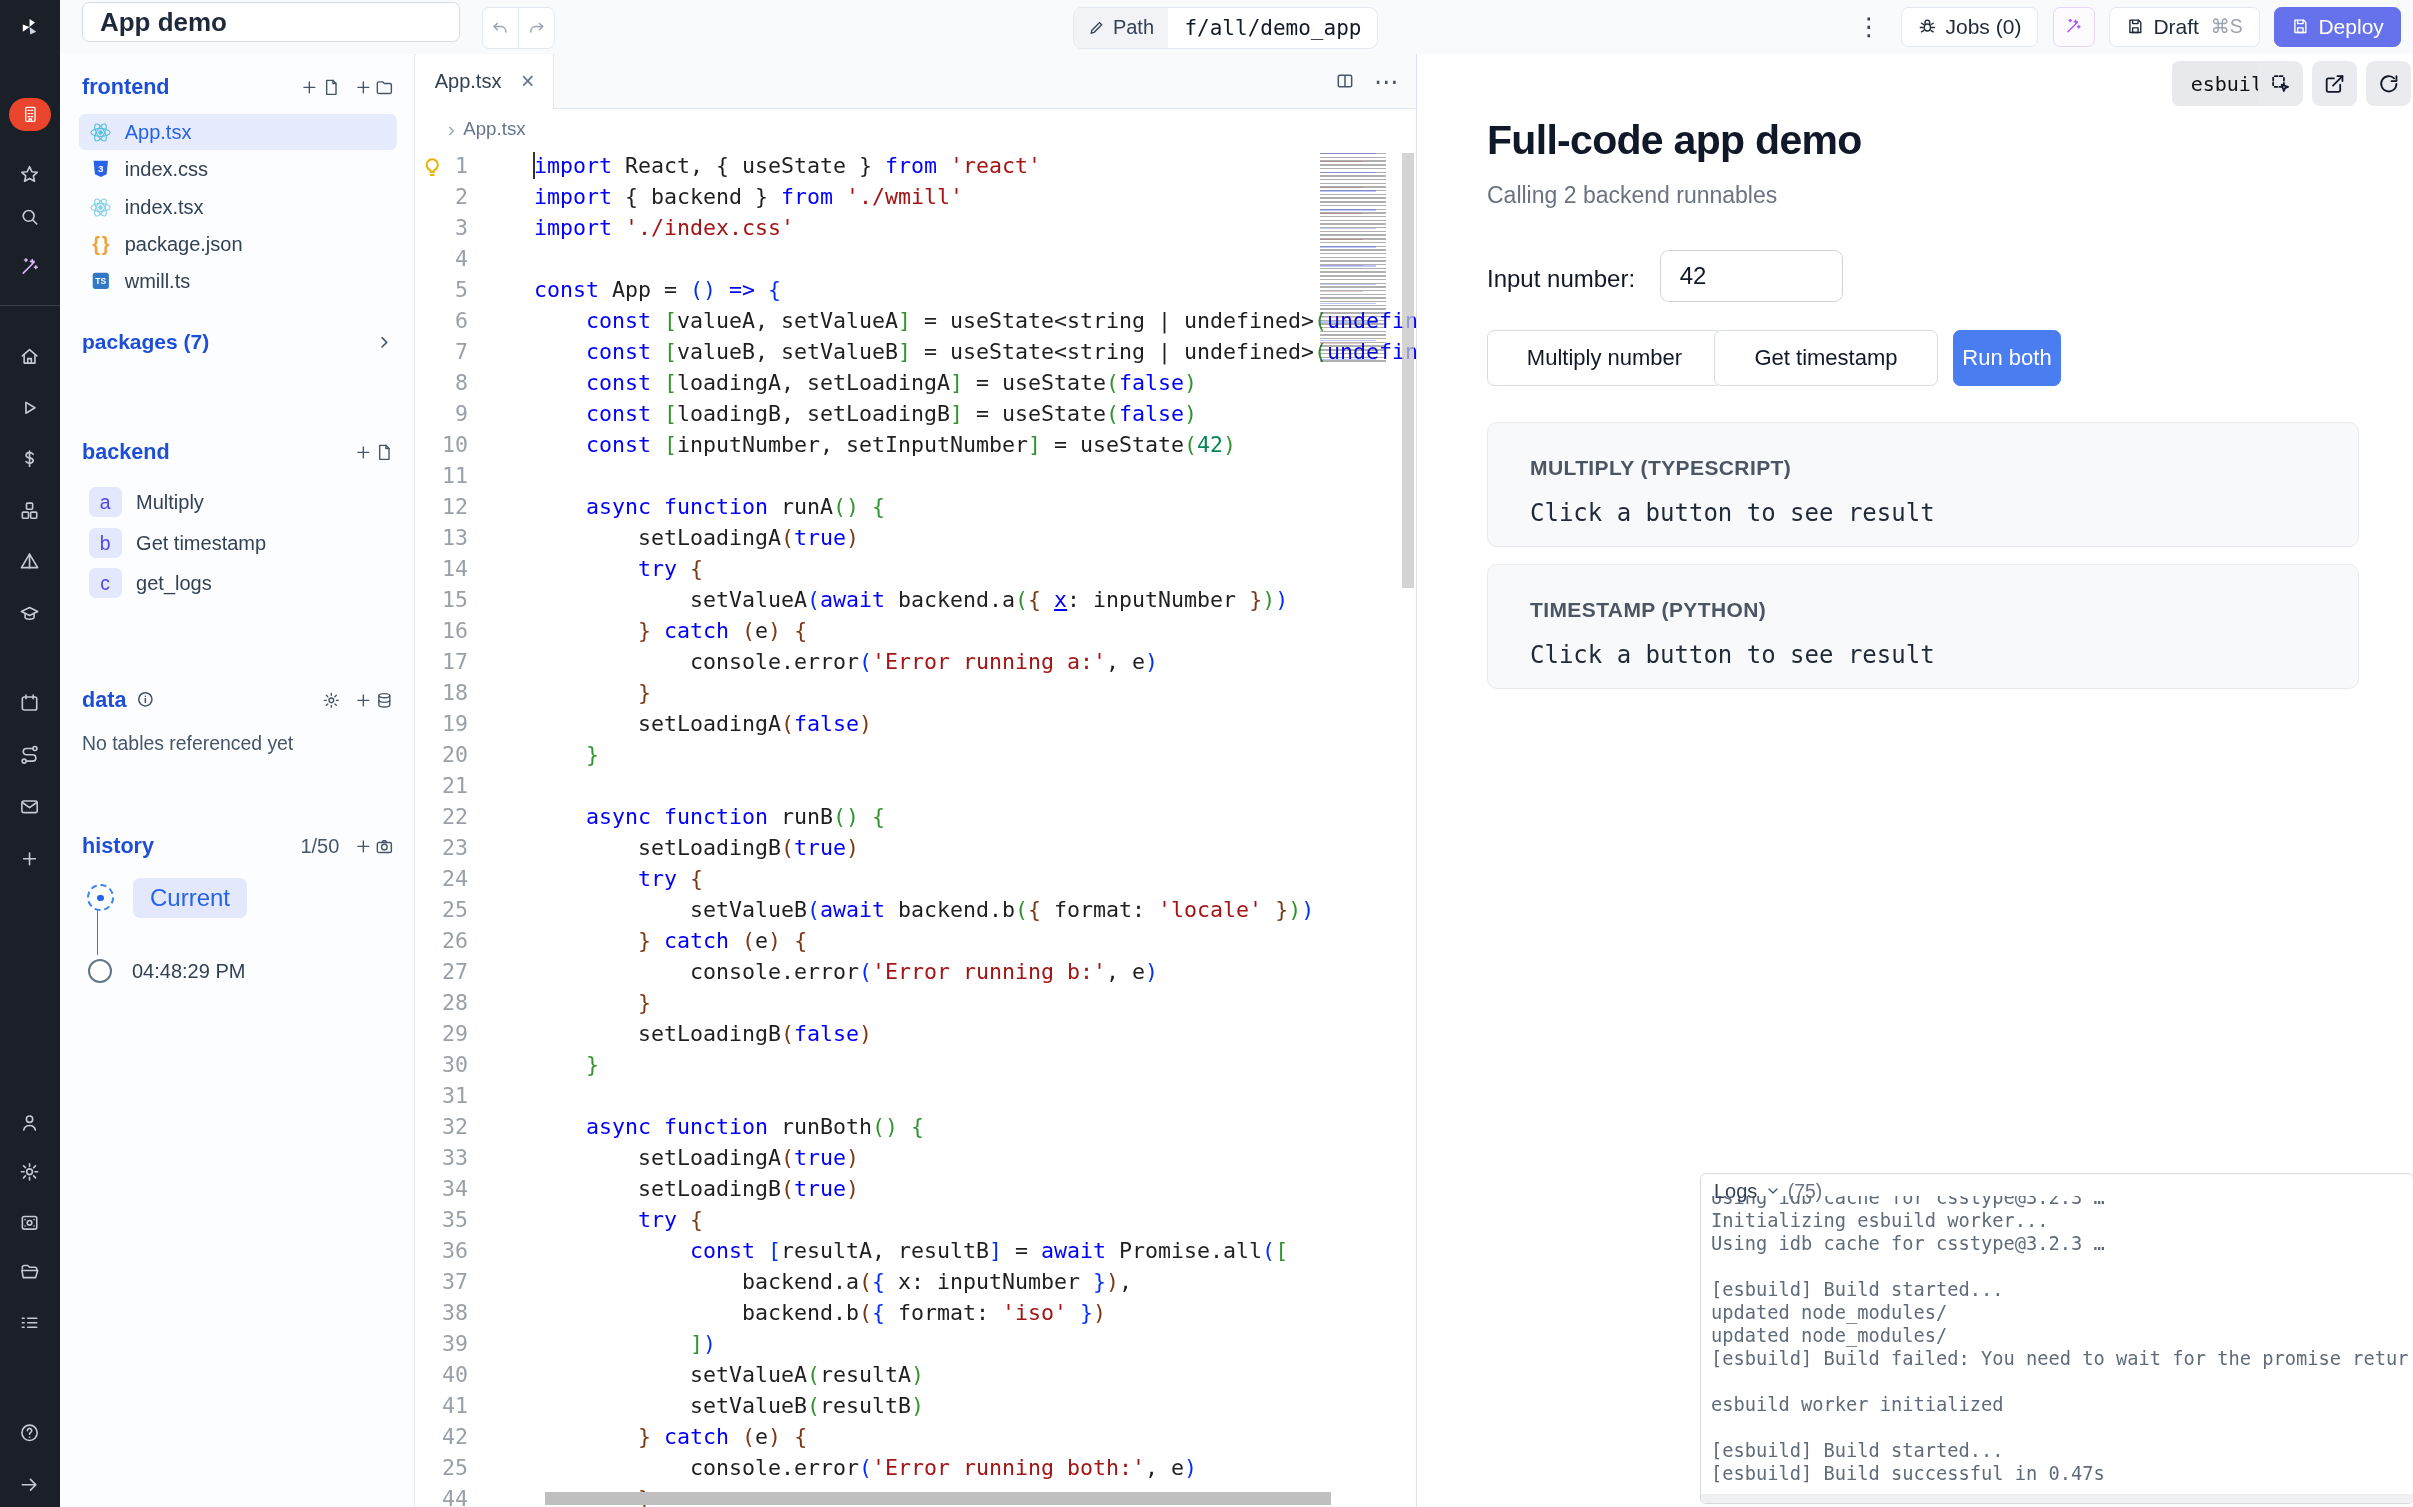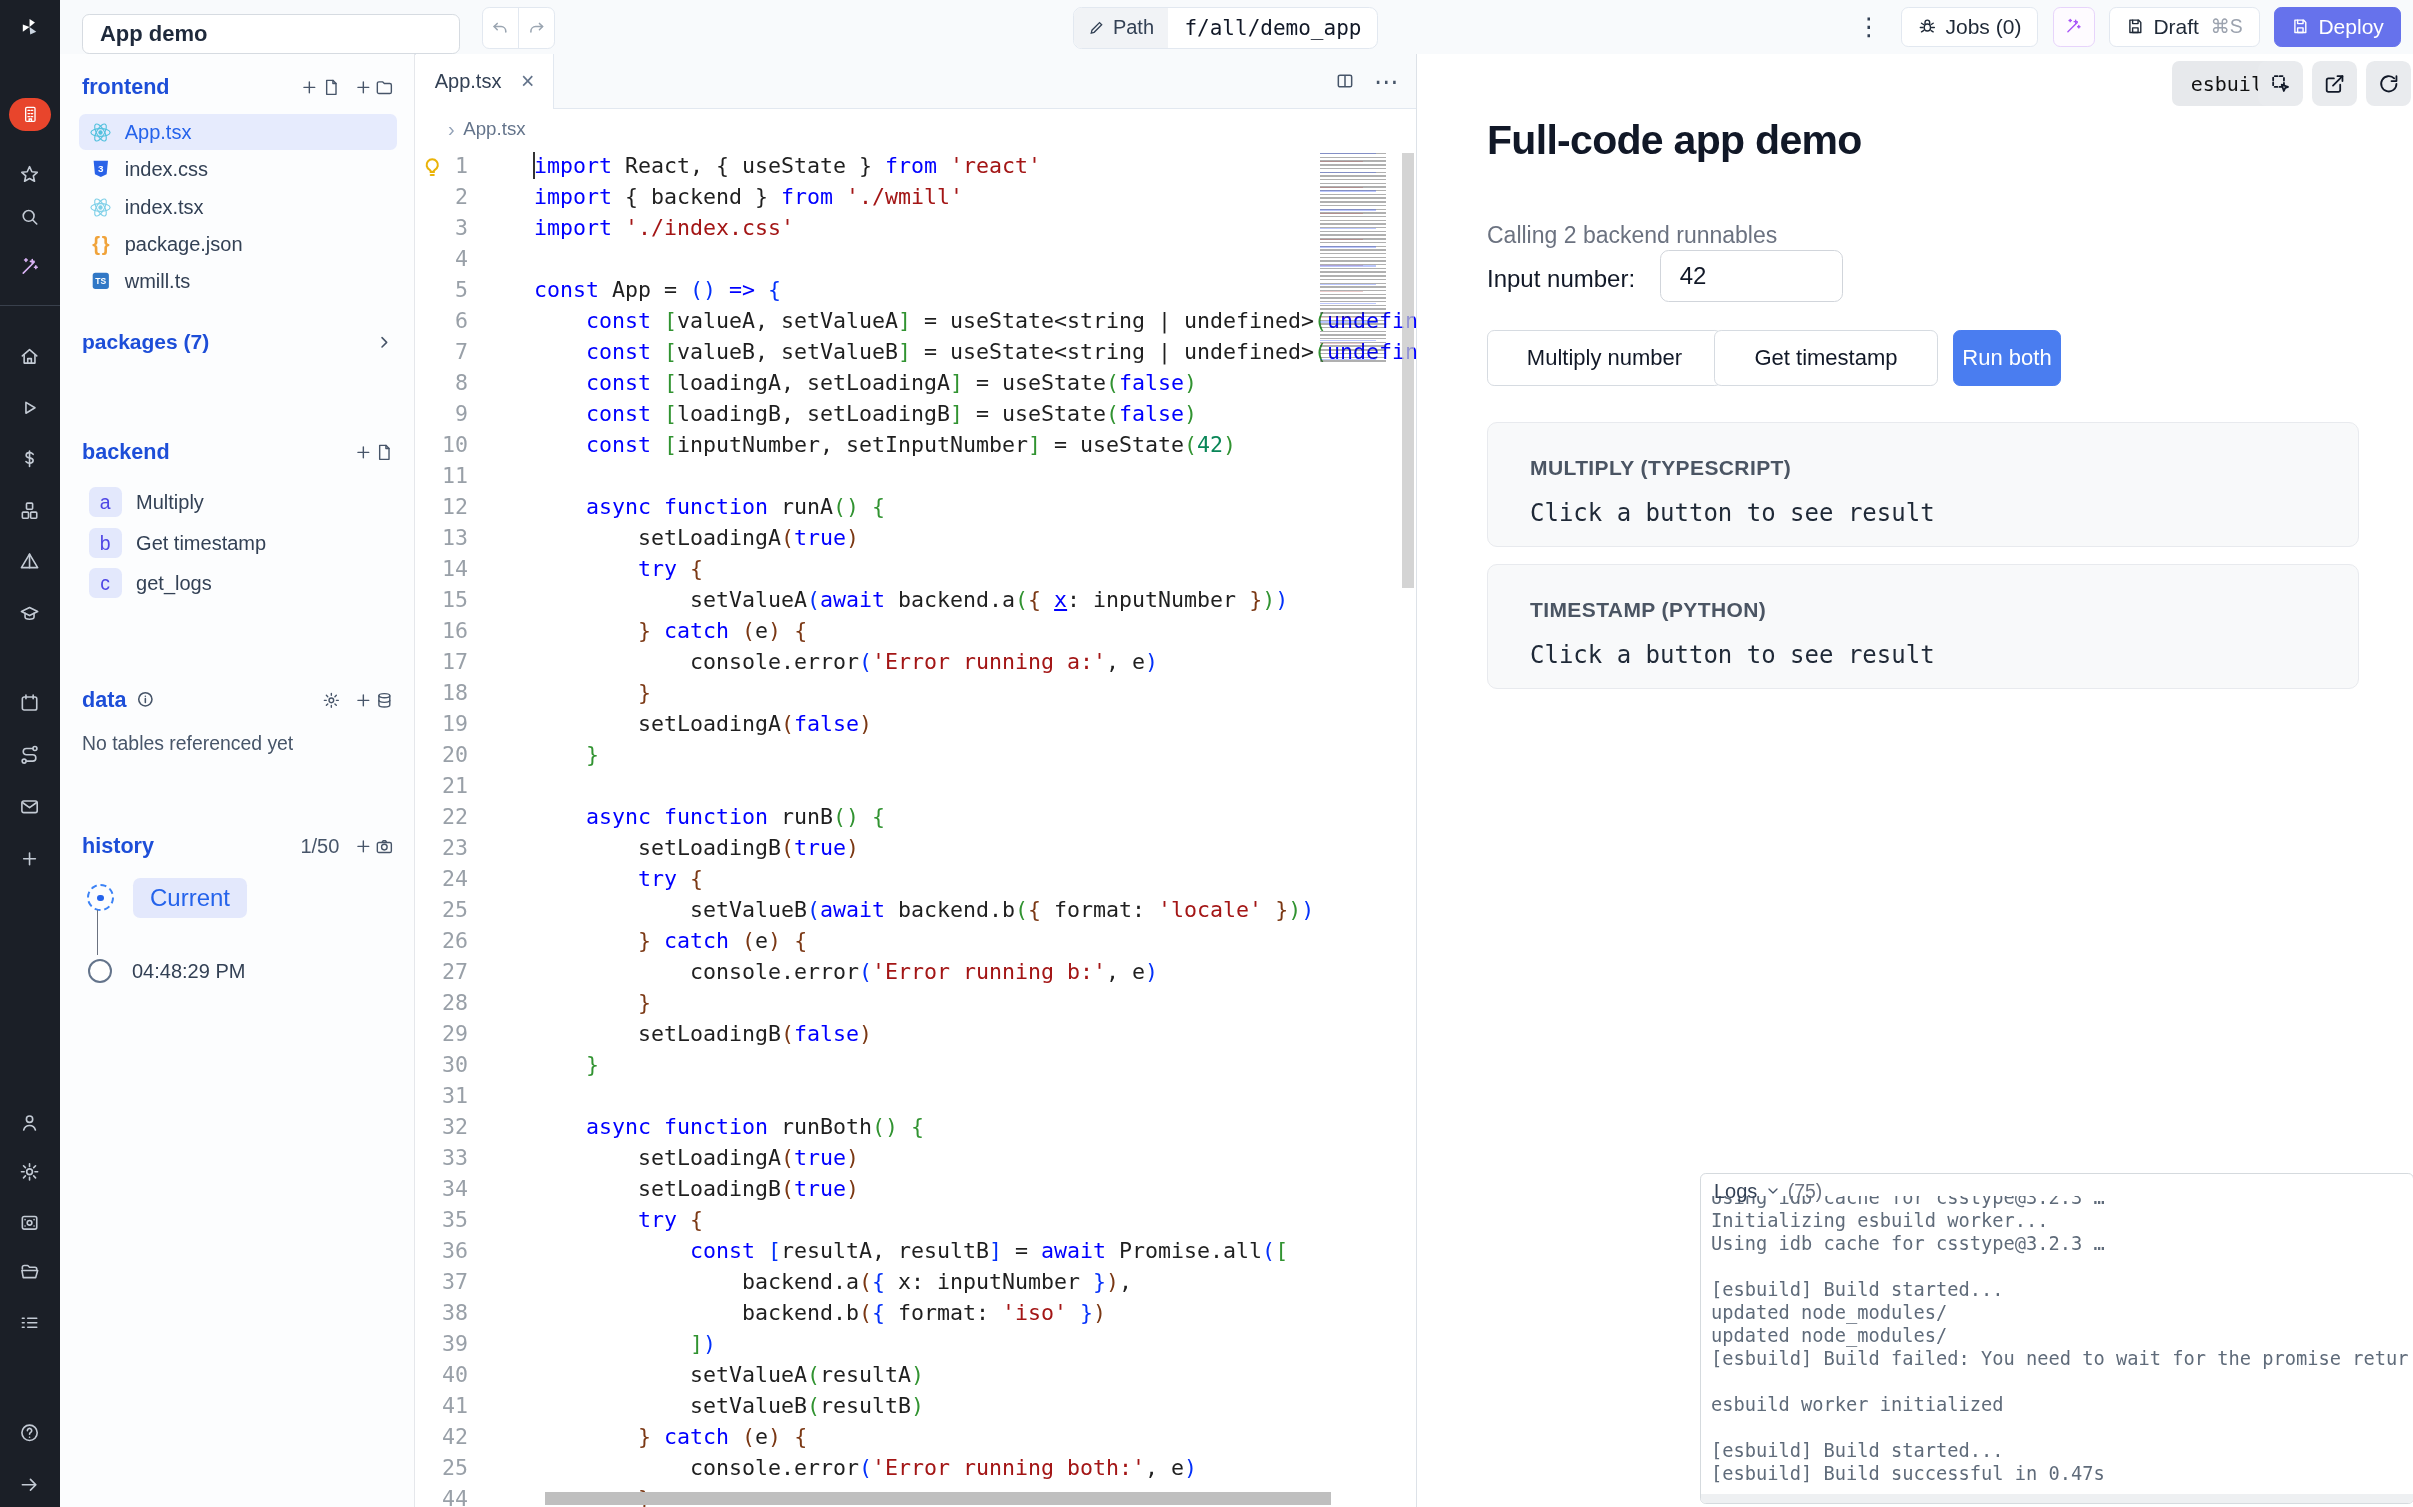--- a/index.html
+++ b/index.html
@@ -14,22 +14,22 @@
   .ricon svg{width:21.6px;height:21.6px;stroke:#c3cad4;fill:none;stroke-width:1.8;
              stroke-linecap:round;stroke-linejoin:round;}
   .rail-divider{position:absolute;left:0;top:305px;width:60px;height:0.7px;background:#39404c;}
   .workspace-chip{position:absolute;left:50%;transform:translateX(-50%);top:98px;width:42px;height:33px;
         border-radius:16.5px;background:#e8452c;display:flex;align-items:center;justify-content:center;}
   .workspace-chip svg{width:18.7px;height:18.7px;stroke:#fff;fill:none;stroke-width:1.7;stroke-linecap:round;}
 
   
   .topbar{position:absolute;left:60px;top:0;width:2353px;height:54px;background:#f8fafc;
           border-bottom:0.7px solid #e2e8f0;display:flex;align-items:center;}
-  .appname-input{position:absolute;left:21.6px;top:14px;width:378px;height:40px;border:0.7px solid #d6dbe1;
-          border-radius:7.2px;background:#fff;font-size:22px;font-weight:700;color:#1e293b;
+  .appname-input{position:absolute;left:21.6px;top:2px;width:378px;height:40px;border:0.7px solid #d6dbe1;
+          border-radius:7.2px;background:#fff;font-size:26px;font-weight:700;color:#1e293b;
           padding:0 17.3px;box-sizing:border-box;display:flex;align-items:center;}
   .undo-group{position:absolute;left:422px;top:6.5px;height:40px;display:flex;border:0.7px solid #e2e8f0;
           border-radius:7.2px;background:#fff;overflow:hidden;}
   .undo-group .ub{width:35px;display:flex;align-items:center;justify-content:center;cursor:pointer;}
   .undo-group .ub+.ub{border-left:0.7px solid #e2e8f0;}
   .undo-group svg{width:18.7px;height:18.7px;stroke:#9aa5b1;fill:none;stroke-width:2;stroke-linecap:round;stroke-linejoin:round;}
   .path-pill{position:absolute;left:1013px;top:6.5px;height:40px;display:flex;align-items:stretch;
           border:0.7px solid #e2e8f0;border-radius:8.6px;overflow:hidden;background:#fff;cursor:pointer;}
   .path-label{display:flex;align-items:center;gap:7.2px;background:#f1f3f6;padding:0 14.4px;font-size:20px;color:#334155;}
   .path-label svg{width:17.3px;height:17.3px;stroke:#334155;fill:none;stroke-width:1.8;stroke-linecap:round;}
@@ -104,21 +104,21 @@
 
   
   .preview{position:absolute;left:1416px;top:54px;width:998px;height:1454px;background:#fff;
       border-left:1.4px solid #dde2e8;box-sizing:border-box;}
   .env-pill{position:absolute;left:755px;top:7.2px;height:45px;padding:0 18.7px;background:#e7e9ec;border-radius:7.2px;
       display:flex;align-items:center;font-size:20px;color:#111;cursor:pointer;}
   .pv-iconbtn{position:absolute;top:7.2px;width:45px;height:45px;background:#e9ebee;border-radius:8.6px;
       display:flex;align-items:center;justify-content:center;cursor:pointer;}
   .pv-iconbtn svg{width:21.6px;height:21.6px;stroke:#111827;fill:none;stroke-width:2;stroke-linecap:round;stroke-linejoin:round;}
   .pv-title{position:absolute;left:70px;top:63px;font-size:41px;font-weight:800;color:#111827;letter-spacing:-0.7px;}
-  .pv-subtitle{position:absolute;left:70px;top:128px;font-size:23px;color:#6b7280;margin-top:40px;}
+  .pv-subtitle{position:absolute;left:70px;top:128px;font-size:23px;color:#6b7280;}
   .input-label{position:absolute;left:70px;top:211px;font-size:24px;font-weight:400;color:#111827;}
   .num-input{position:absolute;left:243px;top:196px;width:183px;height:52px;border:0.7px solid #d1d5db;border-radius:8.6px;
       background:#fff;font-size:24px;color:#111827;display:flex;align-items:center;padding-left:18.7px;box-sizing:border-box;}
   .pv-btn{position:absolute;top:276px;height:56px;border:0.7px solid #d6dbe1;border-radius:7.2px;background:#fff;
       font-size:22px;color:#111827;display:flex;align-items:center;justify-content:center;cursor:pointer;box-sizing:border-box;}
   .pv-btn.primary{background:#4a7df0;border-color:#4a7df0;color:#fff;}
   .result-card{position:absolute;left:70px;width:872px;height:125px;background:#f8f9fa;border:0.7px solid #e8eaee;
       border-radius:10px;box-sizing:border-box;padding:33px 42px;}
   .rc-title{font-size:21px;font-weight:700;color:#4b5563;letter-spacing:0.4px;}
   .rc-body{margin-top:18.7px;font-size:24px;color:#1f2937;font-family:"DejaVu Sans Mono",monospace;}

